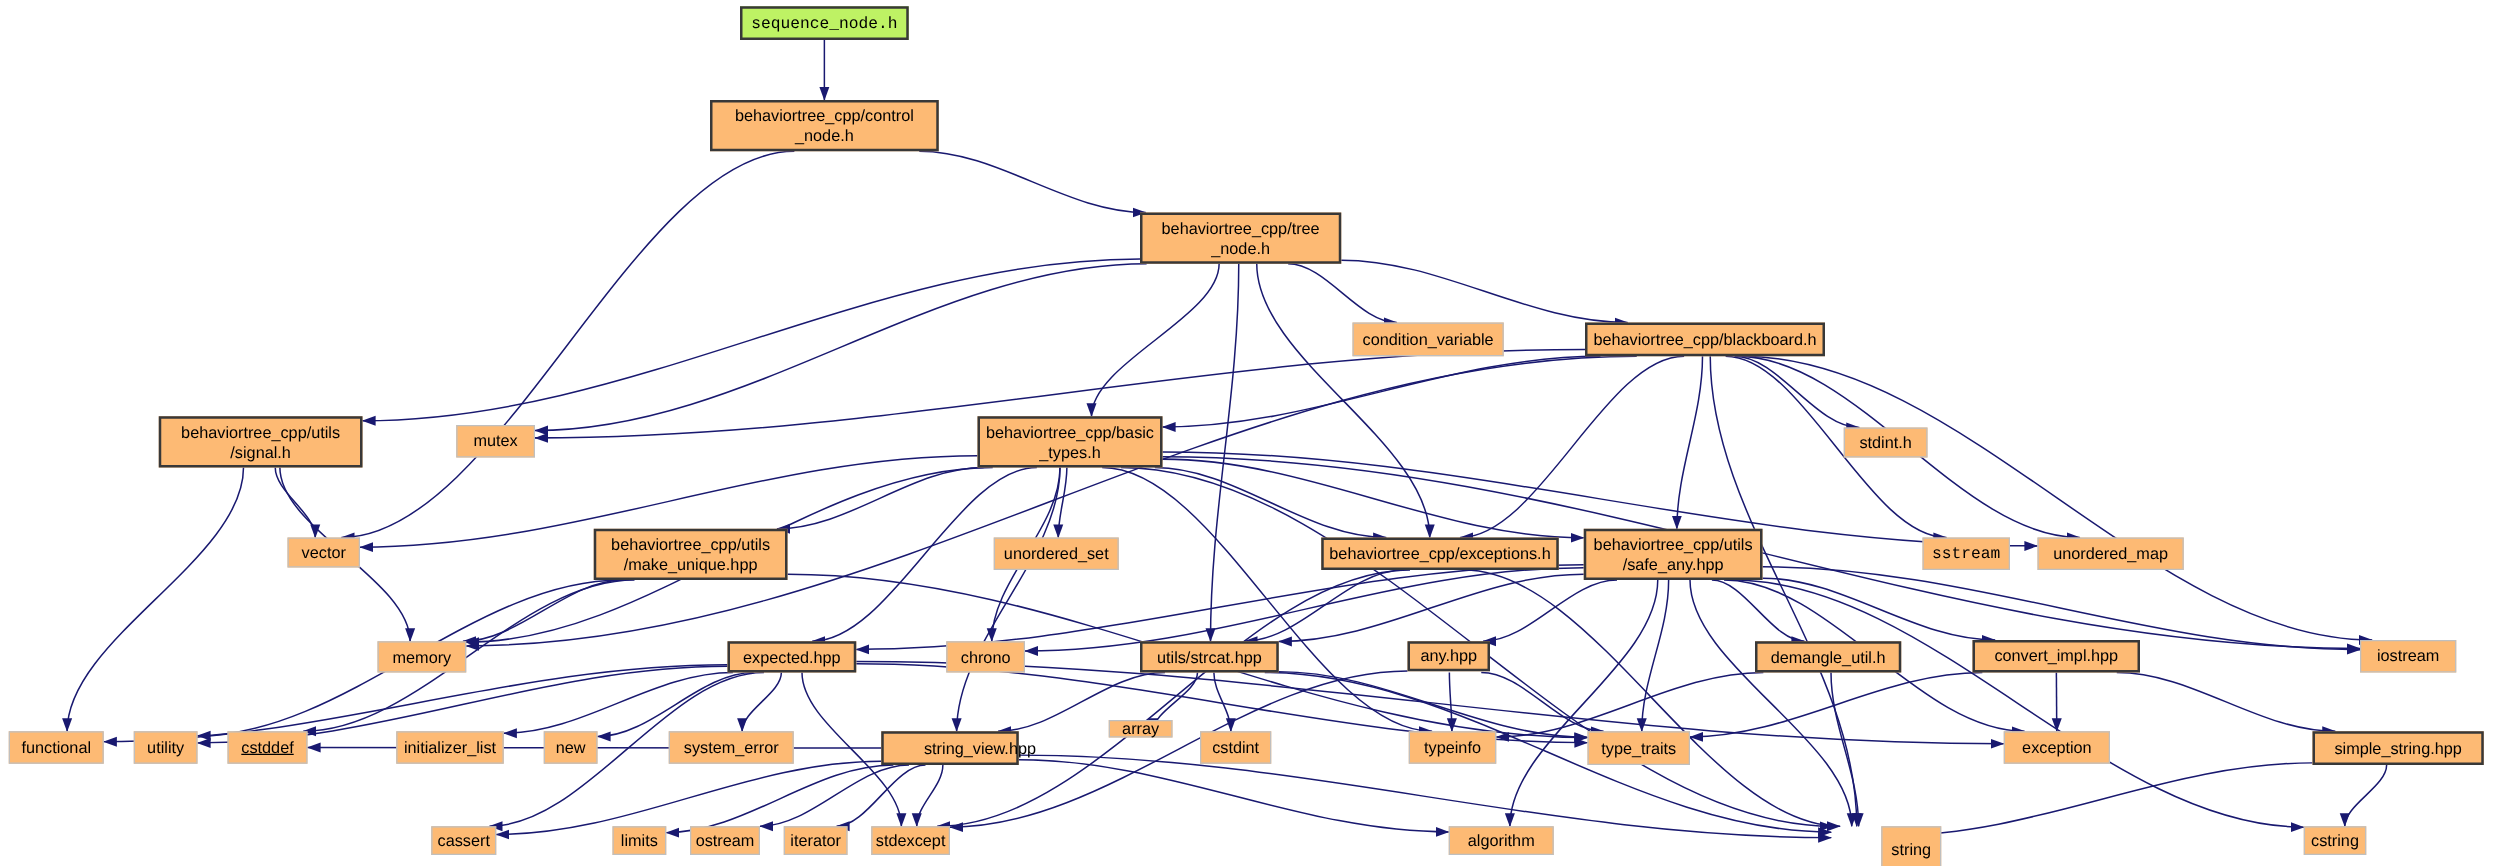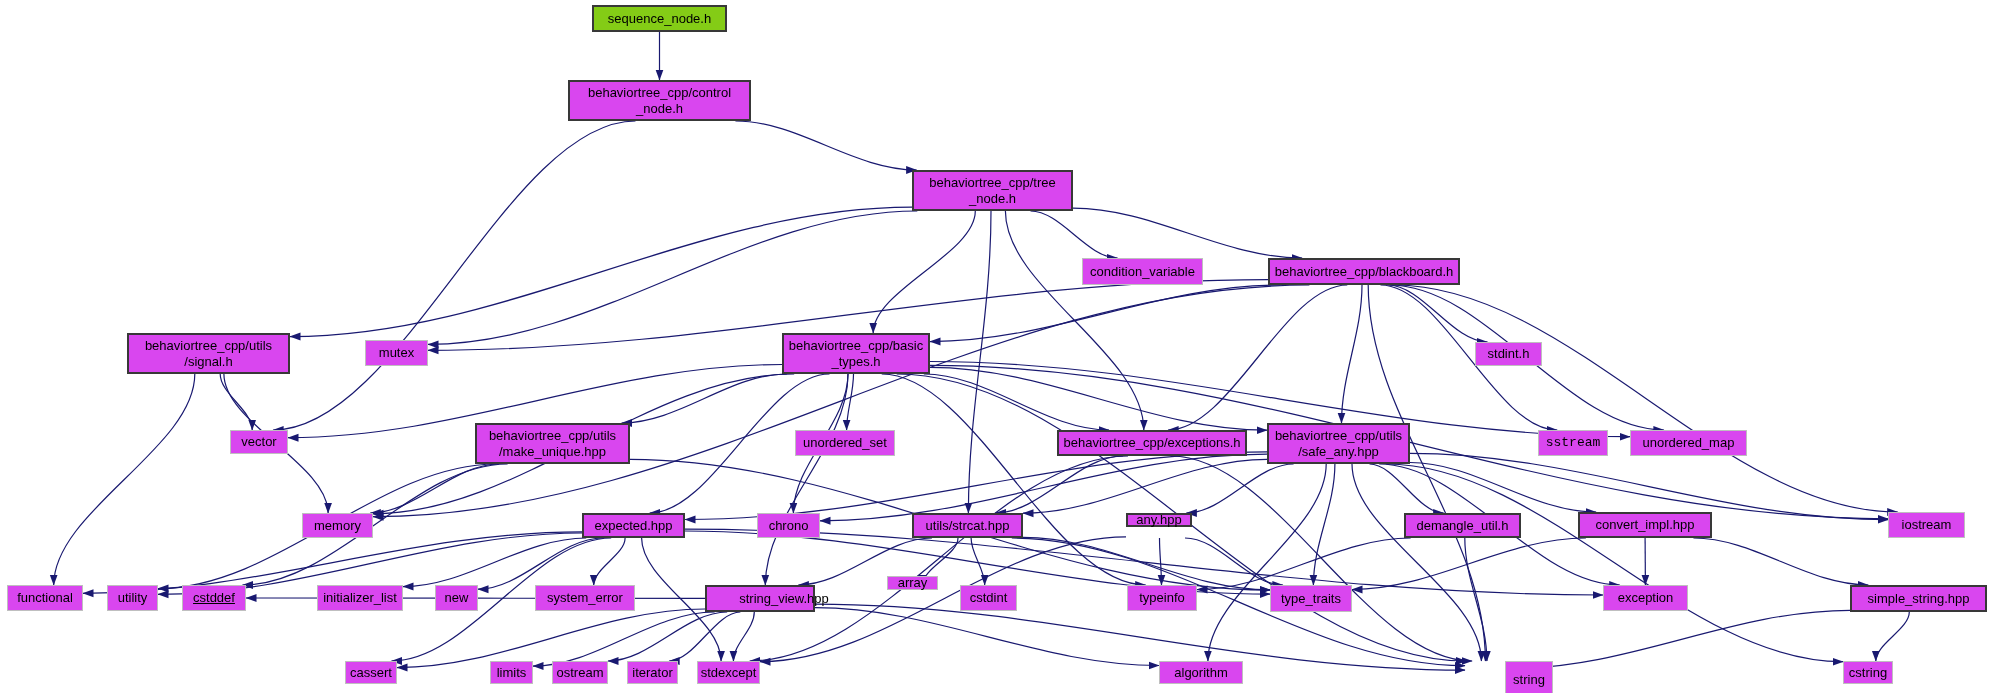--- a/index.html
+++ b/index.html
@@ -9,28 +9,28 @@
     background:#ffffff;
     font-family:"Liberation Sans","DejaVu Sans",sans-serif;
     overflow:hidden;
   }
   #edges{position:absolute;left:0;top:0;width:2010px;height:693px;}
   .node{
     position:absolute;
     display:flex;align-items:center;justify-content:center;
     text-align:center;
     font-size:13px;line-height:16px;
-    color:#000;background:#d946ef;
+    color:#000;background:#fdba74;
     border:1px solid #bfbfbf;
     box-sizing:border-box;
     white-space:pre-line;
     cursor:default;
   }
   .node.linked{border:2px solid #383838;cursor:pointer;}
-  .node.root{border:2px solid #383838;background:#84cc16;}
+  .node.root{border:2px solid #383838;background:#bef264;font-family:Liberation Mono, monospace;}
 </style>
 </head>
 <body>
 
 <div id="canvas">
   <svg id="edges" xmlns="http://www.w3.org/2000/svg" width="2010" height="693">
     <defs>
       <marker id="arrow" markerUnits="userSpaceOnUse" markerWidth="12" markerHeight="9" refX="10.5" refY="4.5" orient="auto">
         <path d="M0,0.5 L11,4.5 L0,8.5 z" fill="#191970"></path>
       </marker>
@@ -145,21 +145,21 @@
 /safe_any.hpp</div>
       <div class="node plain" style="left: 1538px; top: 430px; width: 70px; height: 26px; font-family: Liberation Mono, monospace;">sstream</div>
       <div class="node plain" style="left: 1630px; top: 430px; width: 117px; height: 26px;">unordered_map</div>
       <div class="node linked" style="left: 475px; top: 423px; width: 155px; height: 41px;">behaviortree_cpp/utils
 /make_unique.hpp</div>
       <div class="node plain" style="left: 230px; top: 430px; width: 58px; height: 24px;">vector</div>
       <div class="node plain" style="left: 302px; top: 513px; width: 71px; height: 25px;">memory</div>
       <div class="node linked" style="left: 582px; top: 513px; width: 103px; height: 25px;">expected.hpp</div>
       <div class="node plain" style="left: 757px; top: 513px; width: 63px; height: 25px;">chrono</div>
       <div class="node linked" style="left: 912px; top: 513px; width: 111px; height: 25px;">utils/strcat.hpp</div>
-      <div class="node linked" style="left: 1126px; top: 513px; width: 66px; height: 14px;">any.hpp</div>
+      <div class="node linked" style="left: 1126px; top: 513px; width: 66px; height: 24px;">any.hpp</div>
       <div class="node linked" style="left: 1404px; top: 513px; width: 117px; height: 25px;">demangle_util.h</div>
       <div class="node linked" style="left: 1578px; top: 512px; width: 134px; height: 26px;">convert_impl.hpp</div>
       <div class="node plain" style="left: 1888px; top: 512px; width: 77px; height: 26px;">iostream</div>
       <div class="node plain" style="left: 7px; top: 585px; width: 76px; height: 26px;">functional</div>
       <div class="node plain" style="left: 107px; top: 585px; width: 51px; height: 26px;">utility</div>
       <div class="node plain" style="left: 182px; top: 585px; width: 64px; height: 26px; text-decoration: underline;">cstddef</div>
       <div class="node plain" style="left: 317px; top: 585px; width: 86px; height: 26px;">initializer_list</div>
       <div class="node plain" style="left: 435px; top: 585px; width: 43px; height: 26px;">new</div>
       <div class="node plain" style="left: 535px; top: 585px; width: 100px; height: 26px;">system_error</div>
       <div class="node linked" style="left: 705px; top: 585px; width: 110px; height: 27px; padding-left: 48px;">string_view.hpp</div>

